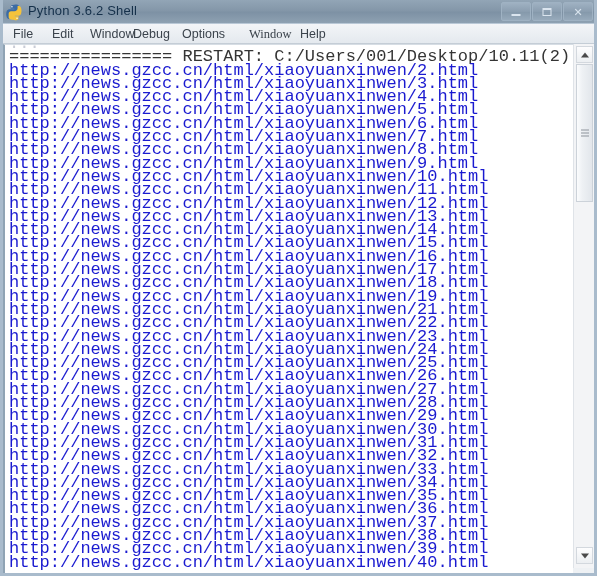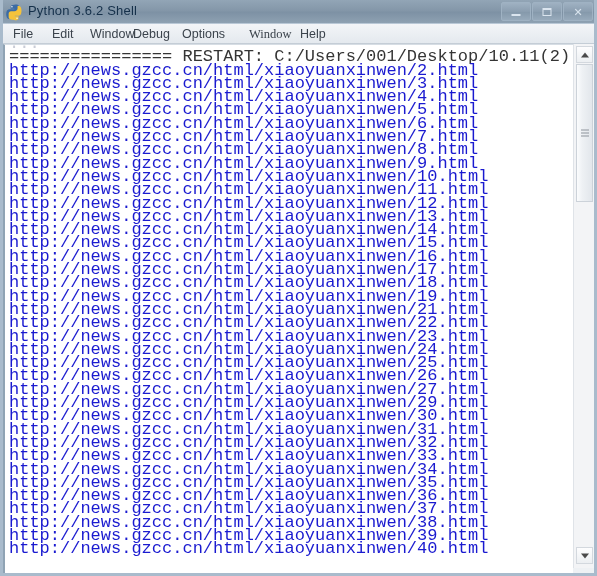--- a/index.html
+++ b/index.html
@@ -273,20 +273,21 @@
         <div class="line">http://news.gzcc.cn/html/xiaoyuanxinwen/17.html</div>
         <div class="line">http://news.gzcc.cn/html/xiaoyuanxinwen/18.html</div>
         <div class="line">http://news.gzcc.cn/html/xiaoyuanxinwen/19.html</div>
         <div class="line">http://news.gzcc.cn/html/xiaoyuanxinwen/21.html</div>
         <div class="line">http://news.gzcc.cn/html/xiaoyuanxinwen/22.html</div>
         <div class="line">http://news.gzcc.cn/html/xiaoyuanxinwen/23.html</div>
         <div class="line">http://news.gzcc.cn/html/xiaoyuanxinwen/24.html</div>
         <div class="line">http://news.gzcc.cn/html/xiaoyuanxinwen/25.html</div>
         <div class="line">http://news.gzcc.cn/html/xiaoyuanxinwen/26.html</div>
         <div class="line">http://news.gzcc.cn/html/xiaoyuanxinwen/27.html</div>
+        <div class="line">http://news.gzcc.cn/html/xiaoyuanxinwen/28.html</div>
         <div class="line">http://news.gzcc.cn/html/xiaoyuanxinwen/29.html</div>
         <div class="line">http://news.gzcc.cn/html/xiaoyuanxinwen/30.html</div>
         <div class="line">http://news.gzcc.cn/html/xiaoyuanxinwen/31.html</div>
         <div class="line">http://news.gzcc.cn/html/xiaoyuanxinwen/32.html</div>
         <div class="line">http://news.gzcc.cn/html/xiaoyuanxinwen/33.html</div>
         <div class="line">http://news.gzcc.cn/html/xiaoyuanxinwen/34.html</div>
         <div class="line">http://news.gzcc.cn/html/xiaoyuanxinwen/35.html</div>
         <div class="line">http://news.gzcc.cn/html/xiaoyuanxinwen/36.html</div>
         <div class="line">http://news.gzcc.cn/html/xiaoyuanxinwen/37.html</div>
         <div class="line">http://news.gzcc.cn/html/xiaoyuanxinwen/38.html</div>

